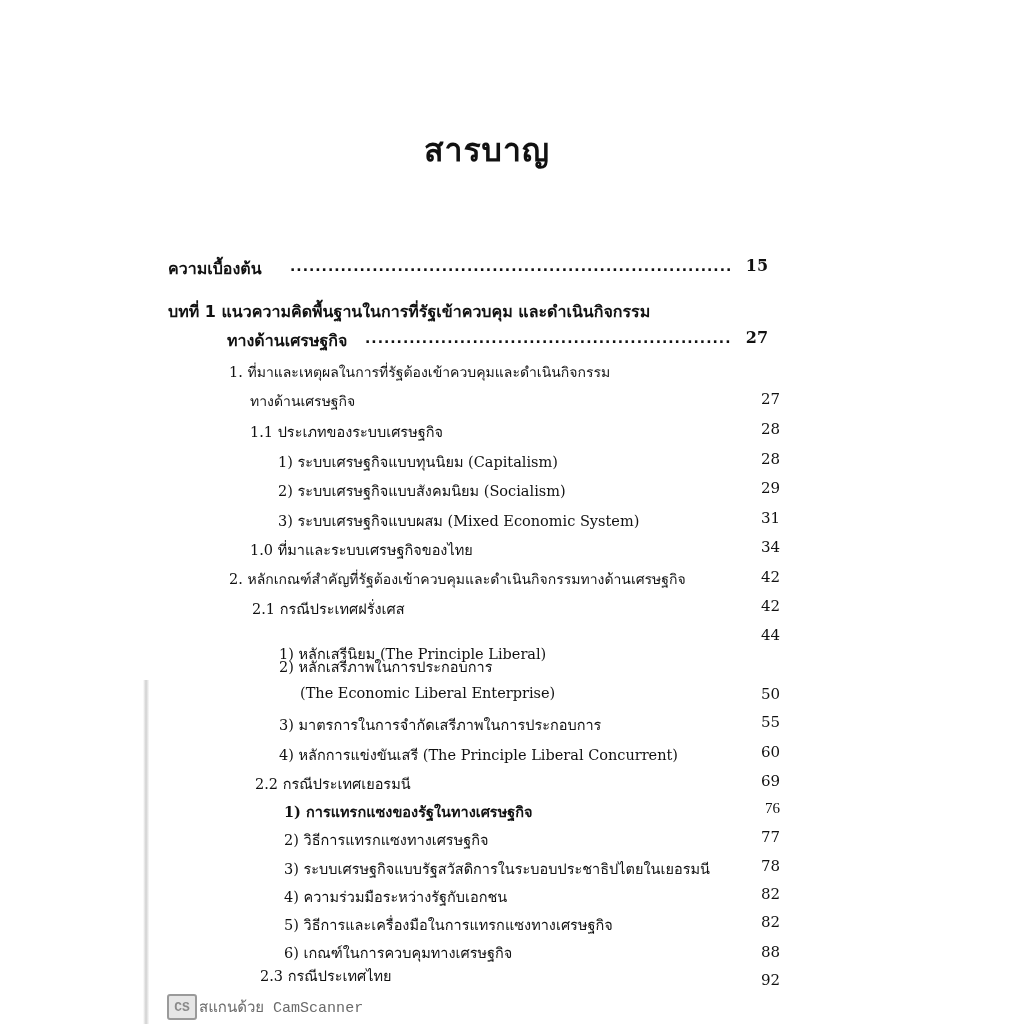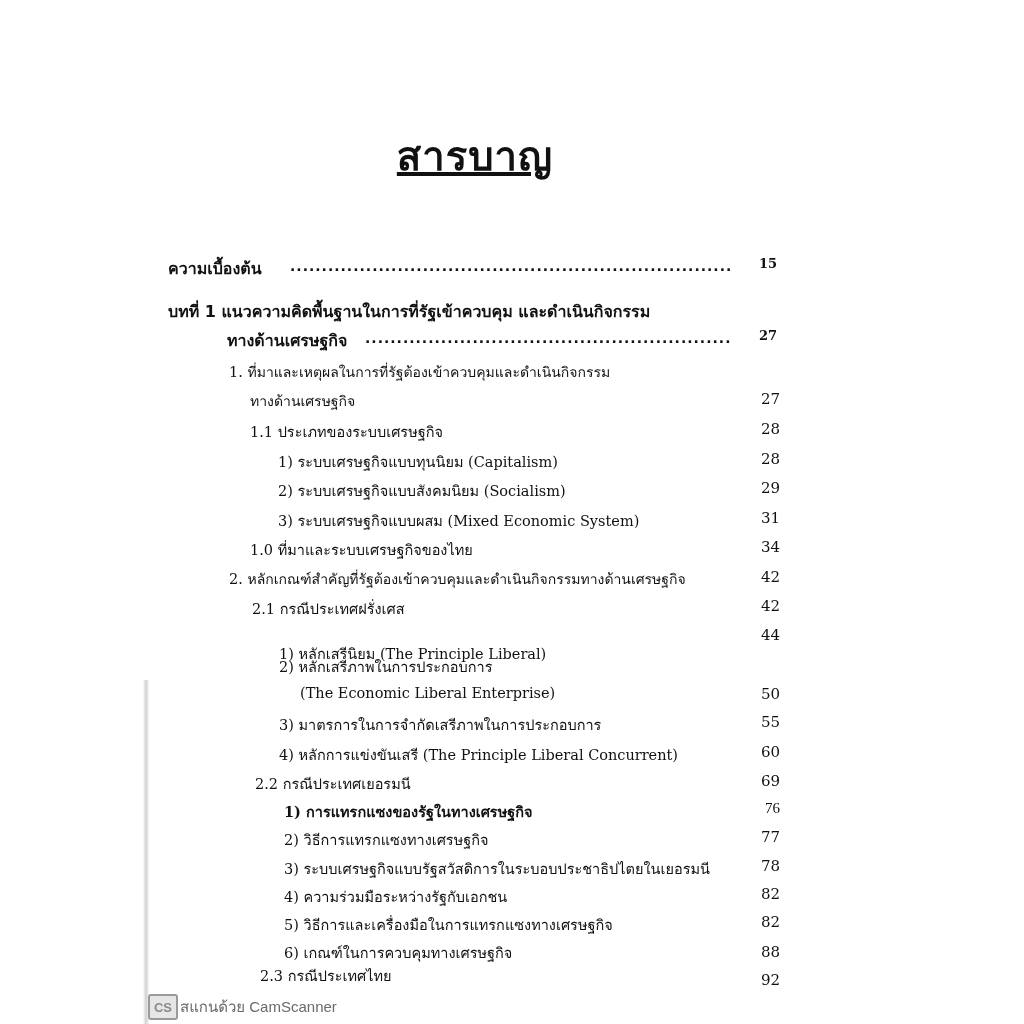--- a/index.html
+++ b/index.html
@@ -5,33 +5,33 @@
   html, body { margin:0; padding:0; }
   body {
     width:1024px; height:1024px; background:#ffffff; position:relative; overflow:hidden;
     font-family:"DejaVu Serif", "Liberation Serif", serif; color:#111;
   }
   .shadow {
     position:absolute; left:143px; top:680px; width:6px; height:344px;
     background:linear-gradient(to right, rgba(180,180,180,0.0), rgba(170,170,170,0.55), rgba(200,200,200,0.1));
   }
   .title {
-    position:absolute; left:0; width:950px; top:124px; text-align:center;
-    font-family:"DejaVu Sans", sans-serif; font-weight:bold; font-size:40px; letter-spacing:1px;text-decoration:underline;
+    position:absolute; left:12px; width:950px; top:124px; text-align:center;
+    font-family:"DejaVu Sans", sans-serif; font-weight:bold; font-size:32px; letter-spacing:1px;
   }
   .row { position:absolute; white-space:nowrap; }
   .bold { font-family:"DejaVu Sans", sans-serif; font-weight:bold; font-size:16px; }
   .reg { font-family:"DejaVu Serif", serif; font-size:14.5px; }
   .thai { font-family:"DejaVu Sans", sans-serif; }
   .leader { position:absolute; white-space:nowrap; overflow:hidden; font-weight:bold; font-family:"DejaVu Sans", sans-serif; font-size:14px; letter-spacing:1px; }
-  .pg-bold { position:absolute; font-family:"DejaVu Serif", serif; font-weight:bold; font-size:13px; text-align:right; width:40px; }
+  .pg-bold { position:absolute; font-family:"DejaVu Serif", serif; font-weight:bold; font-size:16px; text-align:center; width:40px; }
   .pg { position:absolute; font-family:"DejaVu Serif", serif; font-size:15px; text-align:right; width:40px; }
   .footer {
     position:absolute; left:148px; top:994px; display:flex; align-items:center;
-    font-family:Liberation Sans, sans-serif; font-size:15px; color:#6a6a6a;
+    font-family:Liberation Mono, monospace; font-size:15px; color:#6a6a6a;padding-left:19px;
   }
   .cs-badge {
     width:26px; height:22px; border:2px solid #9a9a9a; border-radius:3px; color:#8a8a8a;
     font-weight:bold; font-size:13px; display:flex; align-items:center; justify-content:center;
     margin-right:2px; background:#e6e6e6;
   }
 </style>
 </head>
 <body>
 

